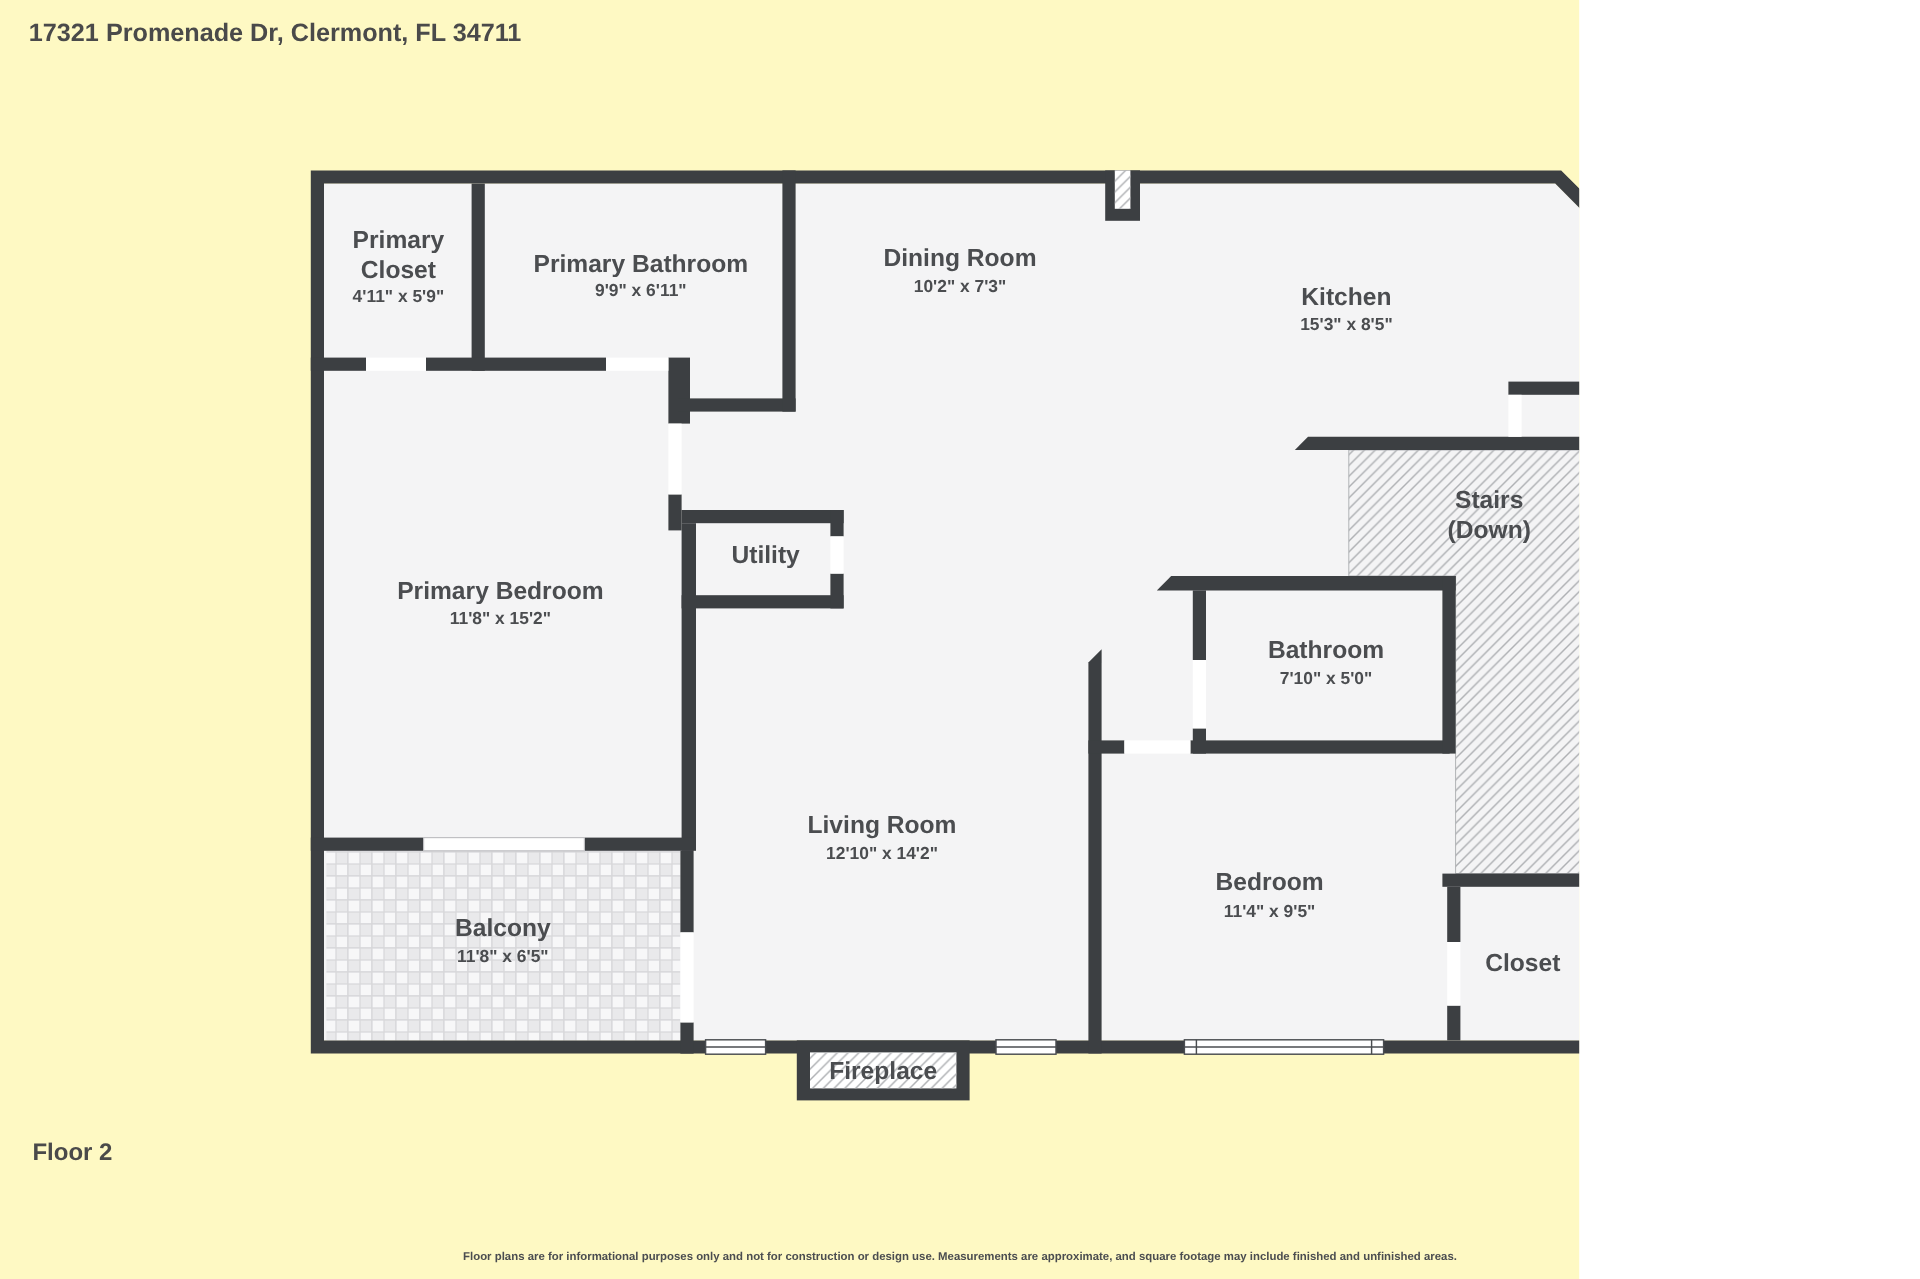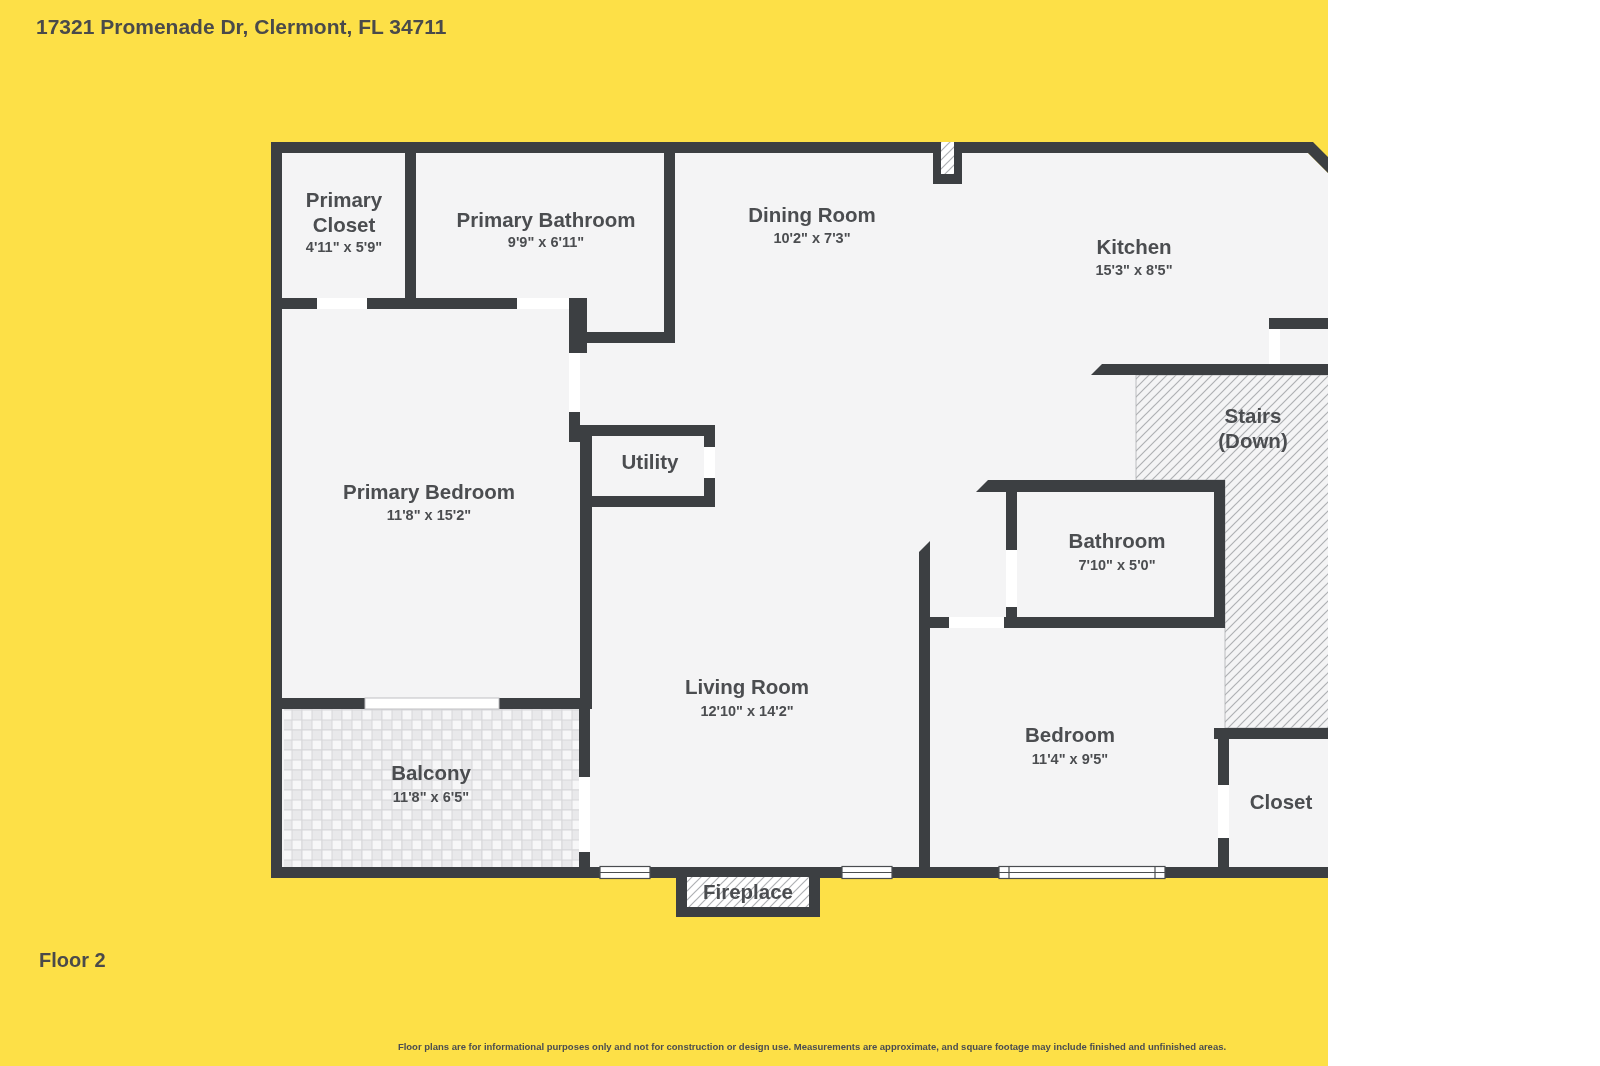--- a/index.html
+++ b/index.html
@@ -1,17 +1,17 @@
 <!DOCTYPE html>
 <html><head>
 <meta charset="utf-8">
 <style>
   html,body{margin:0;padding:0;background:#ffffff;}
-  .stage{position:relative;width:1316px;height:1066px;background:#fde047;overflow:hidden;
-         font-family:"Liberation Sans", sans-serif;padding-left:12px;}
+  .stage{position:relative;width:1316px;height:1066px;background:#fef9c3;overflow:hidden;
+         font-family:"Liberation Sans", sans-serif;}
   svg text{font-family:"Liberation Sans", sans-serif;font-weight:700;}
   .page-title{font-size:21px;}
   .floor-label{font-size:20px;}
   .disclaimer{font-size:9.5px;letter-spacing:0;}
   .watermark{font-size:18px;letter-spacing:1px;}
   .room-name{font-size:20.5px;text-anchor:middle;}
   .room-dims{font-size:14.5px;text-anchor:middle;}
   .win{stroke:#4a4d50;stroke-width:1.2;}
 </style>
 </head>

